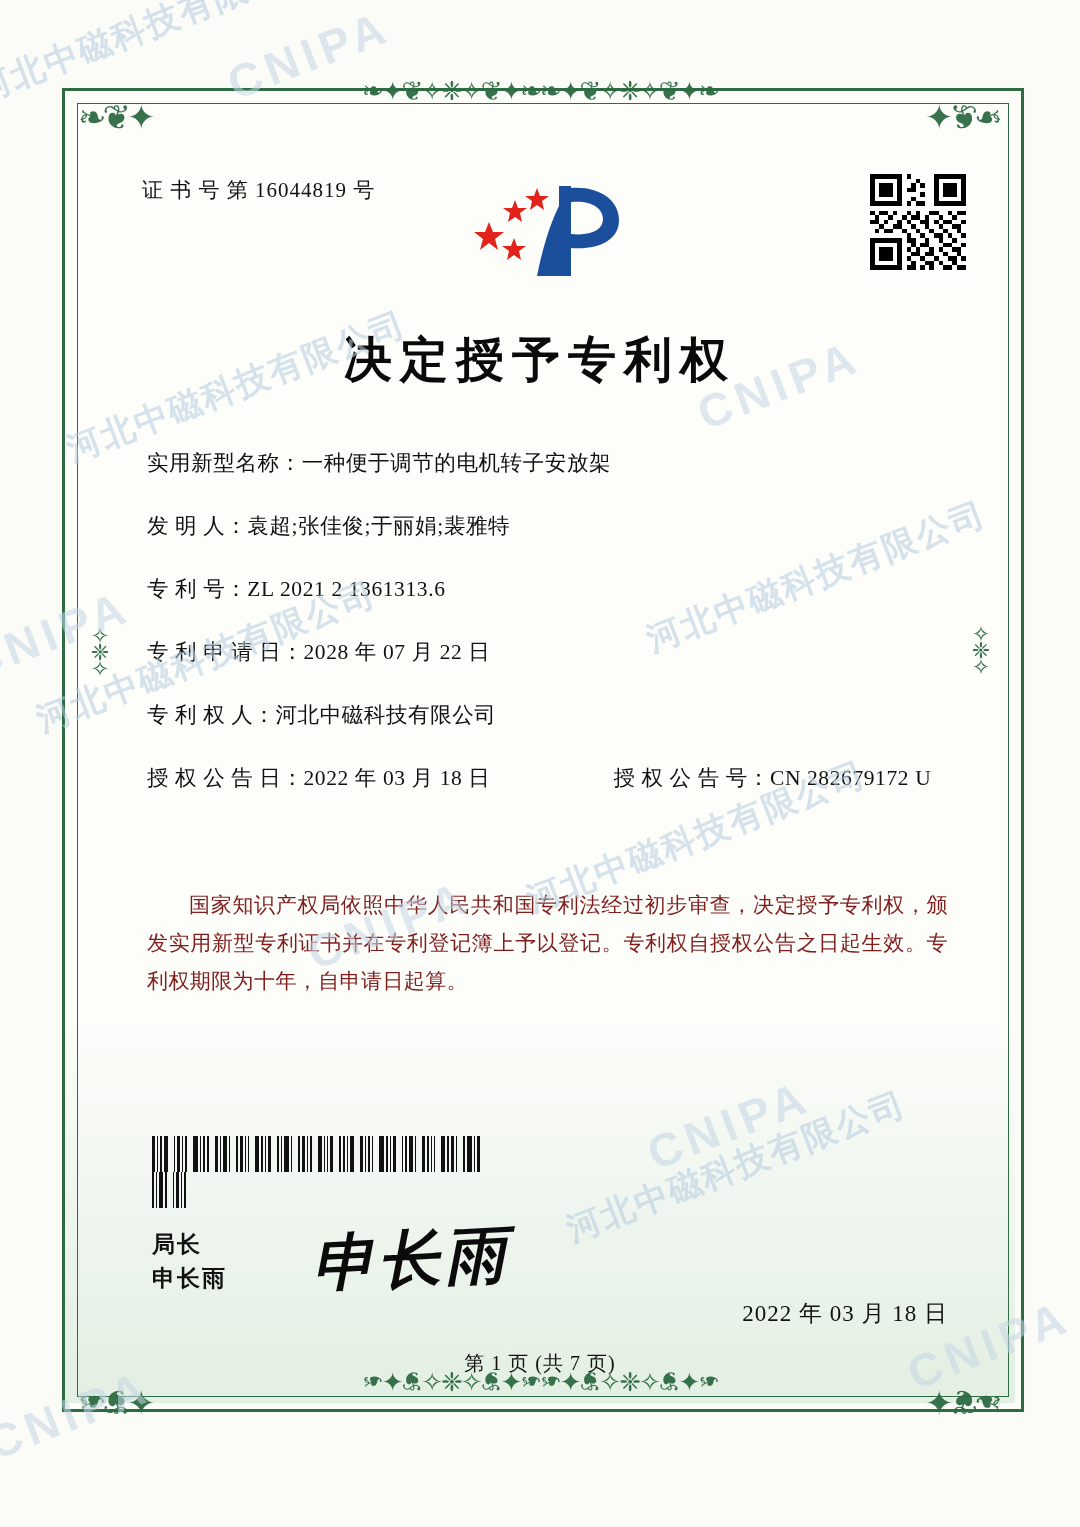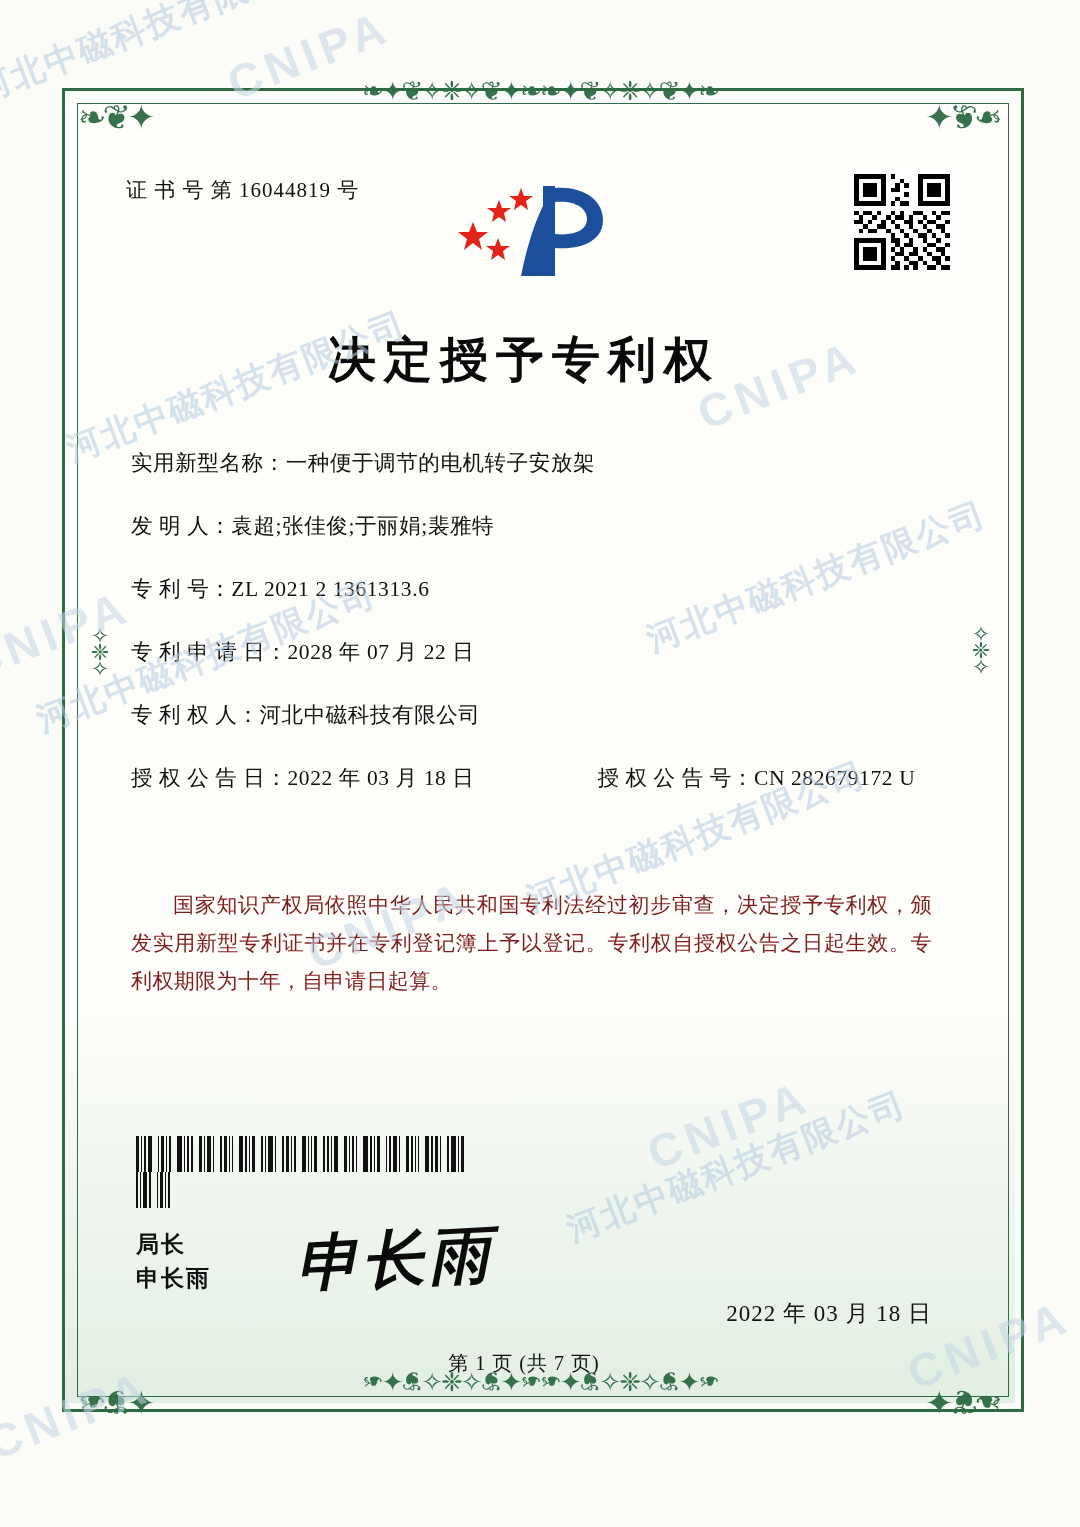--- a/index.html
+++ b/index.html
@@ -92,21 +92,21 @@
   .orn-tl { left: 78px; top: 100px; }
   .orn-tr { right: 78px; top: 100px; transform: scaleX(-1); }
   .orn-bl { left: 78px; bottom: 108px; transform: scaleY(-1); }
   .orn-br { right: 78px; bottom: 108px; transform: scale(-1,-1); }
   .orn-ml { left: 74px; top: 640px; transform: rotate(90deg); font-size: 22px; letter-spacing:-2px;}
   .orn-mr { right: 74px; top: 640px; transform: rotate(-90deg); font-size: 22px; letter-spacing:-2px;}
 
   
   .content {
     position: absolute;
-    left: 46px; top: 88px;
+    left: 62px; top: 88px;
     width: 956px; height: 1318px;
     z-index: 4;
   }
 
   .cert-no {
     position: absolute;
     left: 80px; top: 88px;
     font-size: 21px;
     color: #111;
     letter-spacing: 1px;

